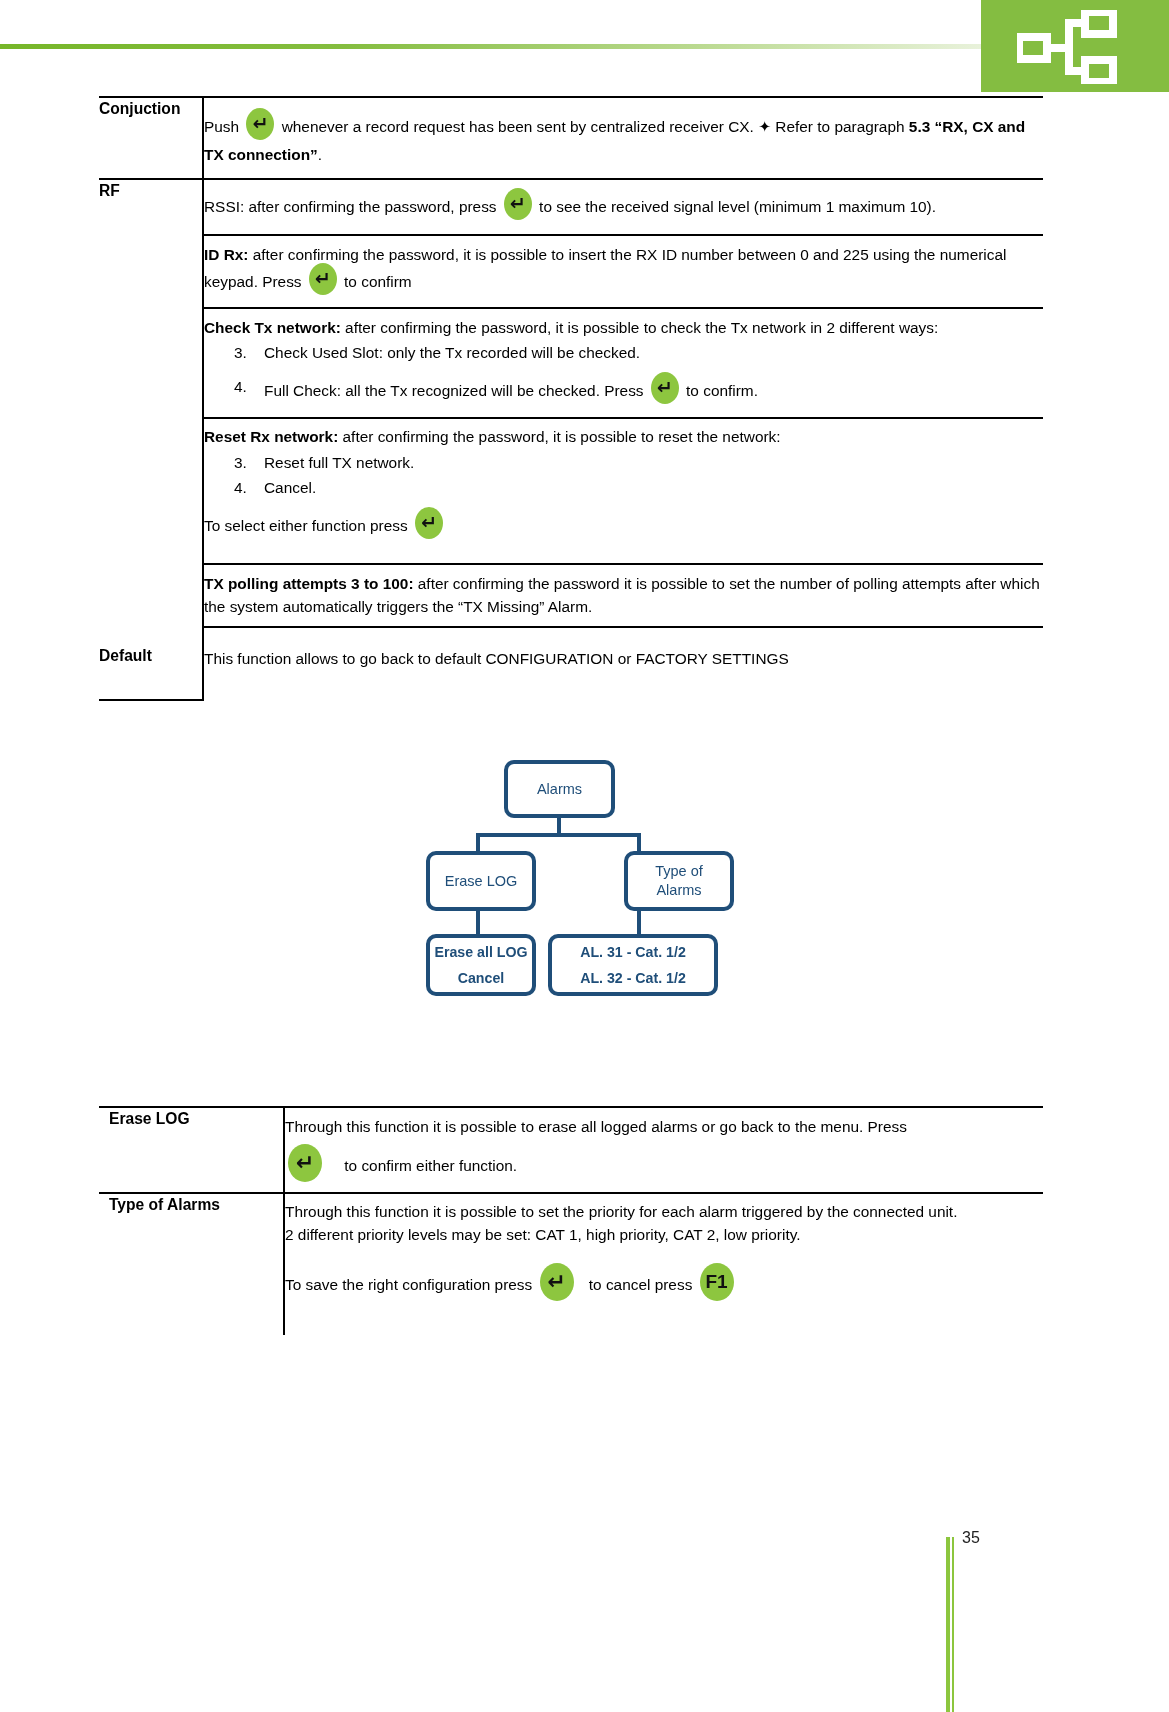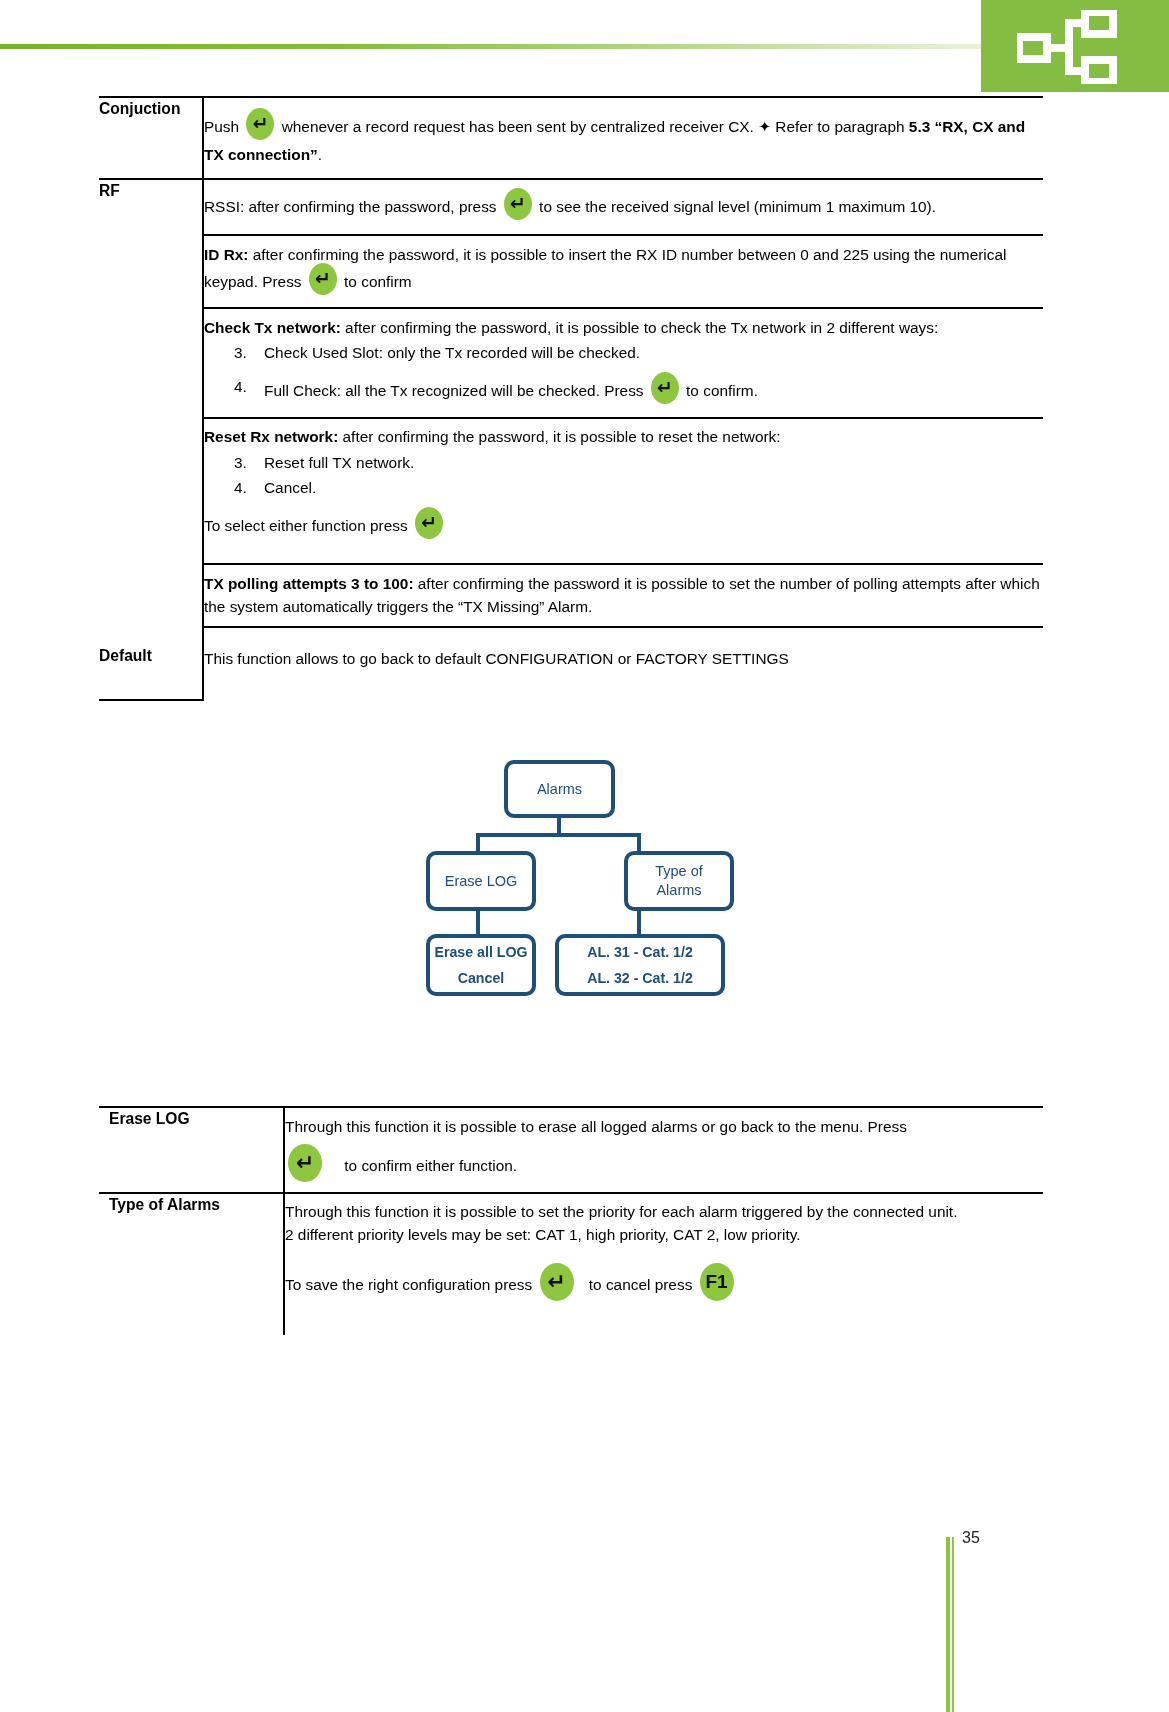--- a/index.html
+++ b/index.html
@@ -279,21 +279,21 @@
     </div>
 
     <div class="conn" style="left:76px; top:161px; width:4px; height:25px;"></div>
     <div class="conn" style="left:237px; top:161px; width:4px; height:25px;"></div>
 
     <div class="node bold-node" style="left:26px; top:184px; width:110px; height:62px; flex-direction:column;">
       <span style="margin-bottom:7px;">Erase all LOG</span>
       <span>Cancel</span>
     </div>
 
-    <div class="node bold-node" style="left:155px; top:184px; width:170px; height:62px; flex-direction:column;">
+    <div class="node bold-node" style="left:148px; top:184px; width:170px; height:62px; flex-direction:column;">
       <span style="margin-bottom:7px;">AL. 31 - Cat. 1/2</span>
       <span>AL. 32 - Cat. 1/2</span>
     </div>
   </div>
 
   <div id="table-alarm-wrap">
     <table class="doc-table">
       <colgroup>
           <col style="width:185px">
           <col style="width:759px">

